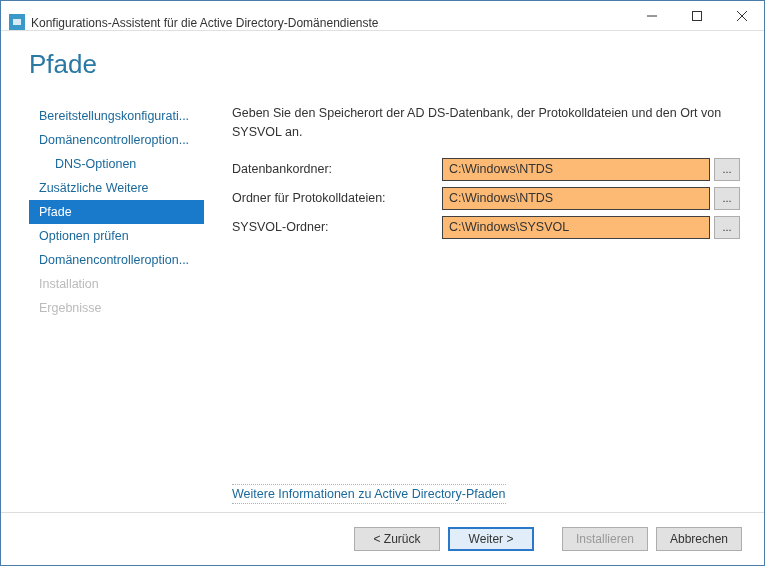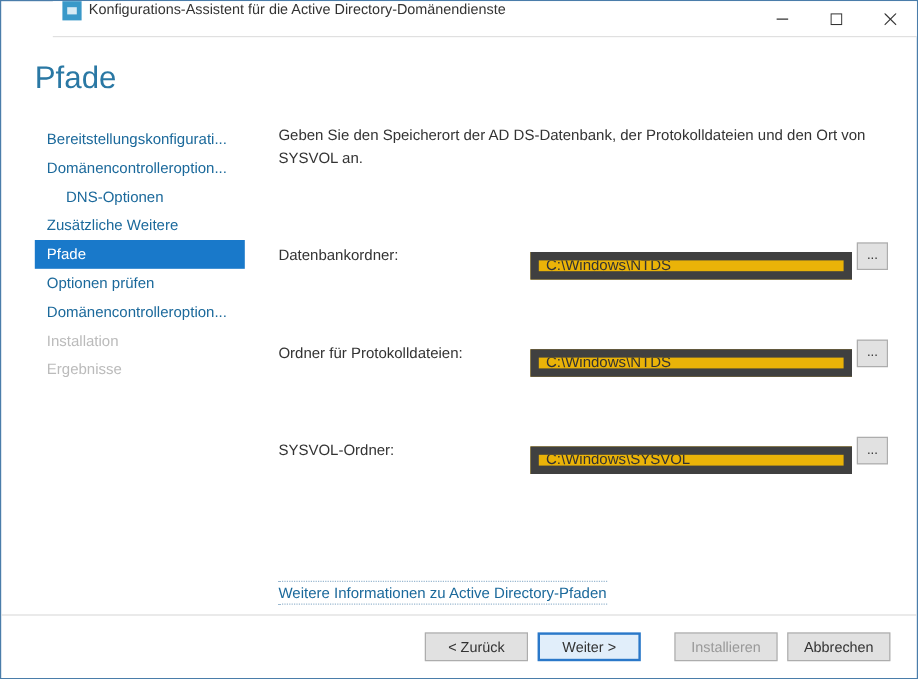--- a/index.html
+++ b/index.html
@@ -16,23 +16,22 @@
     border: 1px solid #4a7daa;
     display: flex;
     flex-direction: column;
     background: #fff;
   }
   .titlebar {
     height: 30px;
     background: #fff;
     border-bottom: 1px solid #e0e0e0;
     display: flex;
-    align-items: flex-start;
+    align-items: flex-end;
     padding-left: 8px;
-    margin-left: 43px;
   }
   .titlebar .icon {
     width: 16px; height: 16px;
     background: #3a99c9;
     margin-right: 6px;
     display: flex;
     align-items: center;
     justify-content: center;
     color: #fff;
     font-size: 9px;
@@ -97,47 +96,45 @@
   }
   .nav-item.disabled {
     color: #bbb;
     cursor: default;
   }
   .content {
     flex: 1;
     padding: 4px 4px 0 28px;
     display: flex;
     flex-direction: column;
-    gap: 36px;
   }
   .desc {
     font-size: 12.5px;
     color: #333;
     line-height: 1.5;
     margin-bottom: 16px;
   }
   .form-row {
     display: flex;
     align-items: center;
     margin-bottom: 6px;
   }
   .form-row label {
     width: 210px;
     font-size: 12.5px;
     color: #333;
   }
   .form-row input[type=text] {
     flex: 1;
     height: 23px;
-    border: 7px solid #404040;
+    border: 1px solid #404040;
     padding: 0 6px;
     font-size: 12.5px;
     color: #333;
-    background: #eab308;
-    margin-top: 16px;
+    background: #fdba74;
   }
   .browse-btn {
     width: 26px;
     height: 23px;
     margin-left: 4px;
     background: #e1e1e1;
     border: 1px solid #adadad;
     display: flex;
     align-items: center;
     justify-content: center;

